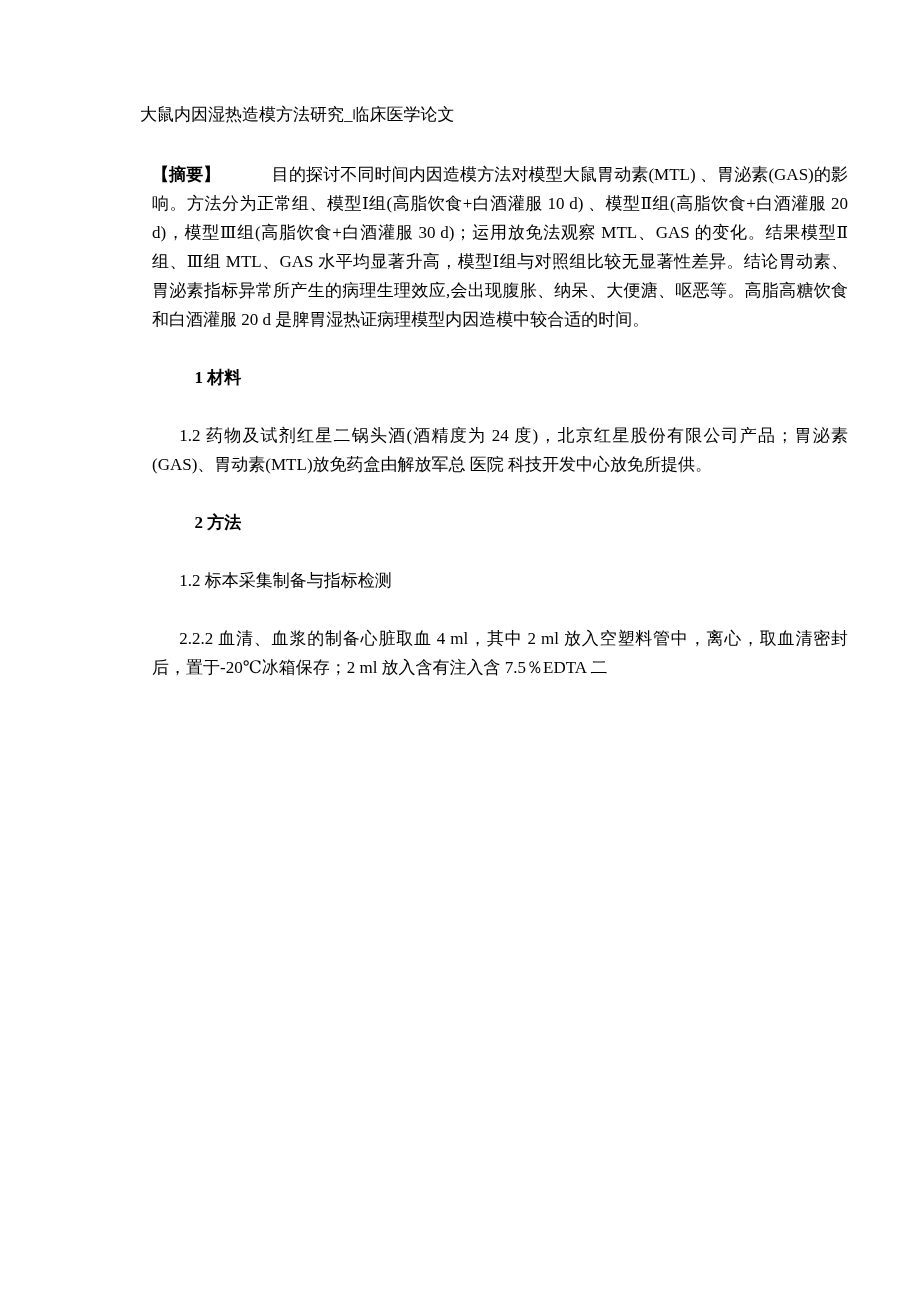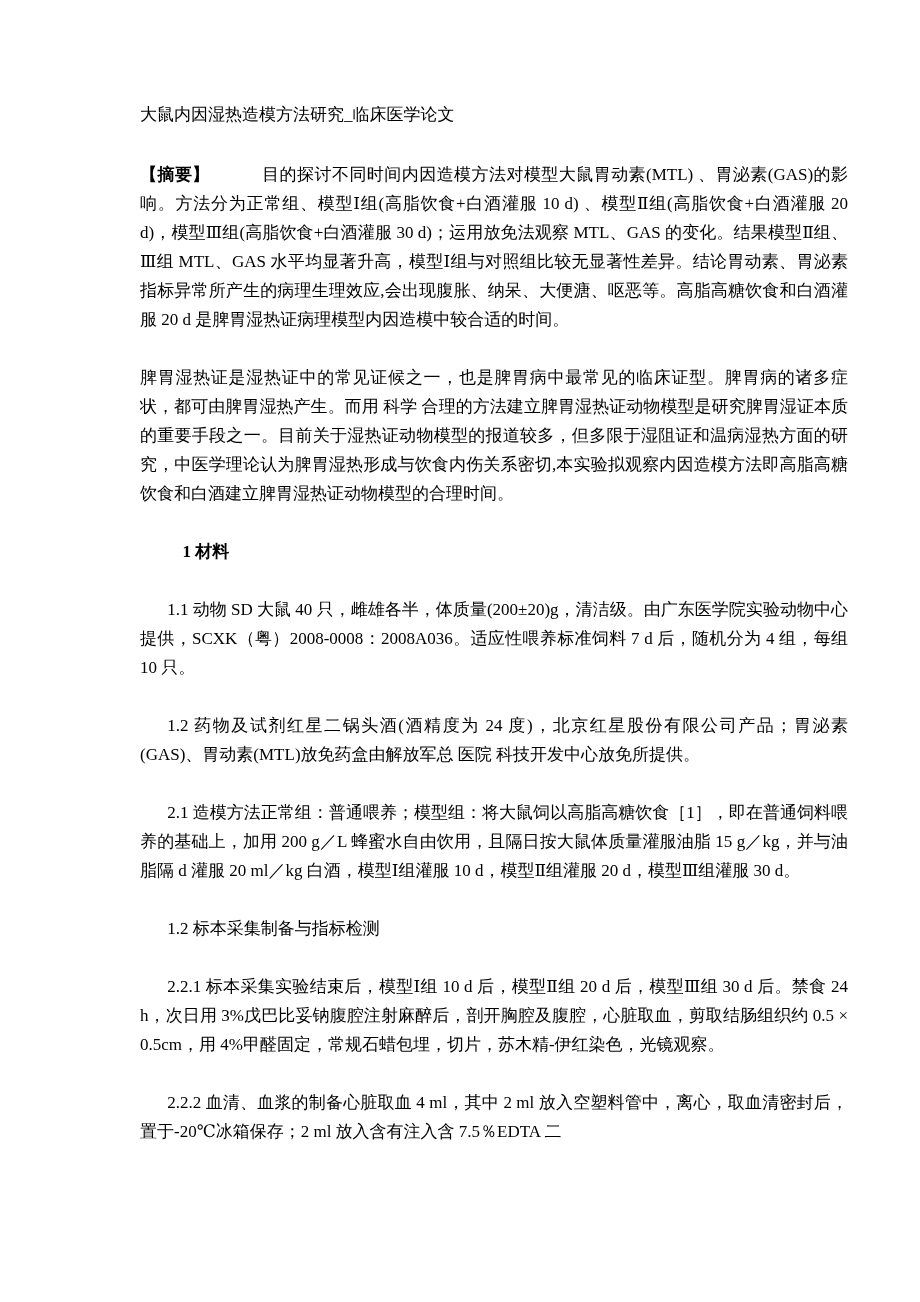--- a/index.html
+++ b/index.html
@@ -20,21 +20,21 @@
     padding: 100px 72px 40px 140px;
     overflow: hidden;
   }
   .doc-title {
     font-size: 17px;
     font-weight: 400;
     margin: 0 0 31px 0;
     padding: 0;
   }
   .para {
-    margin: 0 0 29px 0;
+    margin: 0 0 29px 12px;
     padding: 0;
     text-align: justify;
   }
   .para:last-child {
     margin-bottom: 0;
   }
   .label-bold {
     font-weight: 700;
   }
   .indent-sec {
@@ -48,30 +48,27 @@
 </head>
 <body>
 
 <div class="page">
 
   <h1 class="doc-title">大鼠内因湿热造模方法研究_临床医学论文</h1>
 
   <p class="para"><span class="label-bold">【摘要】</span><span>　　　目的探讨不同时间内因造模方法对模型大鼠胃动素(MTL) 、胃泌素(GAS)的影响。方法分为正常组、模型Ⅰ组(高脂饮食+白酒灌服 10 d) 、模型Ⅱ组(高脂饮食+白酒灌服 20 d)，模型Ⅲ组(高脂饮食+白酒灌服 30 d)；运用放免法观察 MTL、GAS 的变化。结果模型Ⅱ组、Ⅲ组 MTL、GAS 水平均显著升高，模型Ⅰ组与对照组比较无显著性差异。结论胃动素、胃泌素指标异常所产生的病理生理效应,会出现腹胀、纳呆、大便溏、呕恶等。高脂高糖饮食和白酒灌服 20 d 是脾胃湿热证病理模型内因造模中较合适的时间。</span></p>
 
 
-  <p class="para">脾胃湿热证是湿热证中的常见证候之一，也是脾胃病中最常见的临床证型。脾胃病的诸多症状，都可由脾胃湿热产生。而用 科学 合理的方法建立脾胃湿热证动物模型是研究脾胃湿证本质的重要手段之一。目前关于湿热证动物模型的报道较多，但多限于湿阻证和温病湿热方面的研究，中医学理论认为脾胃湿热形成与饮食内伤关系密切,本实验拟观察内因造模方法即高脂高糖饮食和白酒建立脾胃湿热证动物模型的合理时间。</p>
 
   <p class="para indent-sec">1 材料</p>
 
-  <p class="para indent-sub">1.1 动物 SD 大鼠 40 只，雌雄各半，体质量(200±20)g，清洁级。由广东医学院实验动物中心提供，SCXK（粤）2008-0008：2008A036。适应性喂养标准饲料 7 d 后，随机分为 4 组，每组 10 只。</p>
 
   <p class="para indent-sub">1.2 药物及试剂红星二锅头酒(酒精度为 24 度)，北京红星股份有限公司产品；胃泌素(GAS)、胃动素(MTL)放免药盒由解放军总 医院 科技开发中心放免所提供。</p>
 
+  <p class="para indent-sec">2 方法</p>
 
-  <p class="para indent-sub">2.1 造模方法正常组：普通喂养；模型组：将大鼠饲以高脂高糖饮食［1］，即在普通饲料喂养的基础上，加用 200 g／L 蜂蜜水自由饮用，且隔日按大鼠体质量灌服油脂 15 g／kg，并与油脂隔 d 灌服 20 ml／kg 白酒，模型Ⅰ组灌服 10 d，模型Ⅱ组灌服 20 d，模型Ⅲ组灌服 30 d。</p>
 
   <p class="para indent-sub">1.2 标本采集制备与指标检测</p>
 
-  <p class="para indent-sub">2.2.1 标本采集实验结束后，模型Ⅰ组 10 d 后，模型Ⅱ组 20 d 后，模型Ⅲ组 30 d 后。禁食 24 h，次日用 3%戊巴比妥钠腹腔注射麻醉后，剖开胸腔及腹腔，心脏取血，剪取结肠组织约 0.5 × 0.5cm，用 4%甲醛固定，常规石蜡包埋，切片，苏木精-伊红染色，光镜观察。</p>
 
   <p class="para indent-sub">2.2.2 血清、血浆的制备心脏取血 4 ml，其中 2 ml 放入空塑料管中，离心，取血清密封后，置于-20℃冰箱保存；2 ml 放入含有注入含 7.5％EDTA 二</p>
 
 </div>
 
 </body></html>

